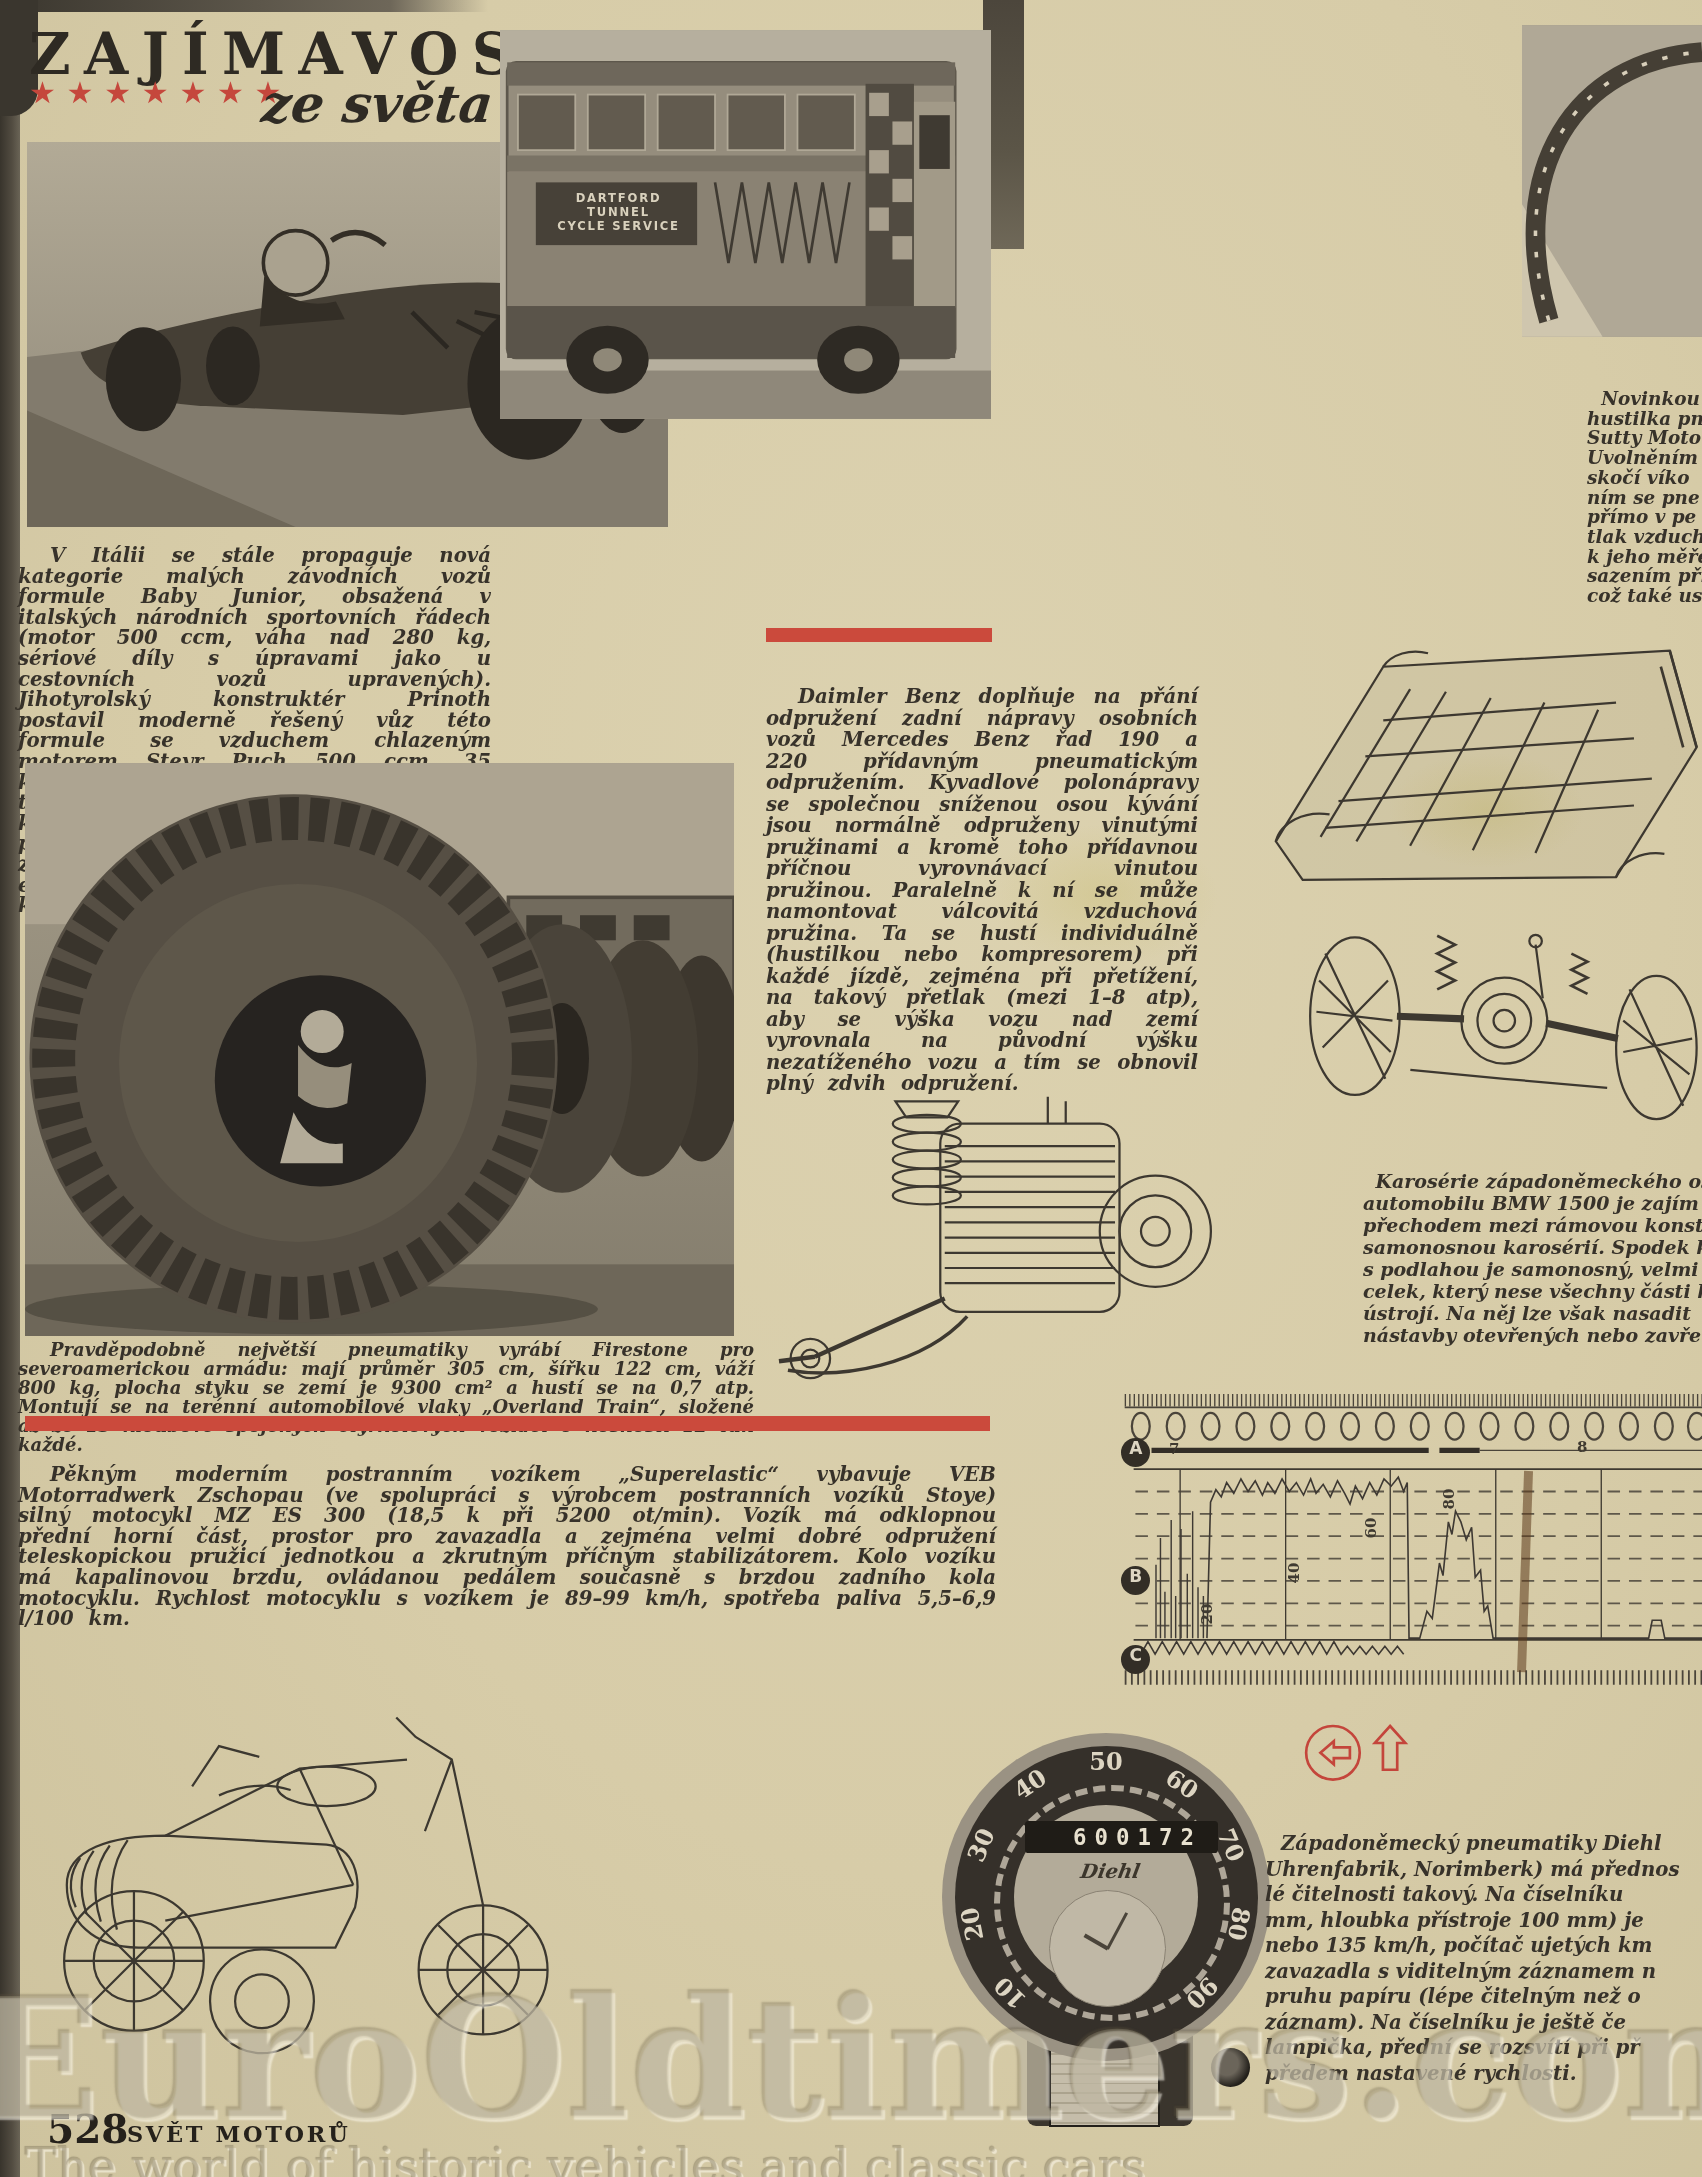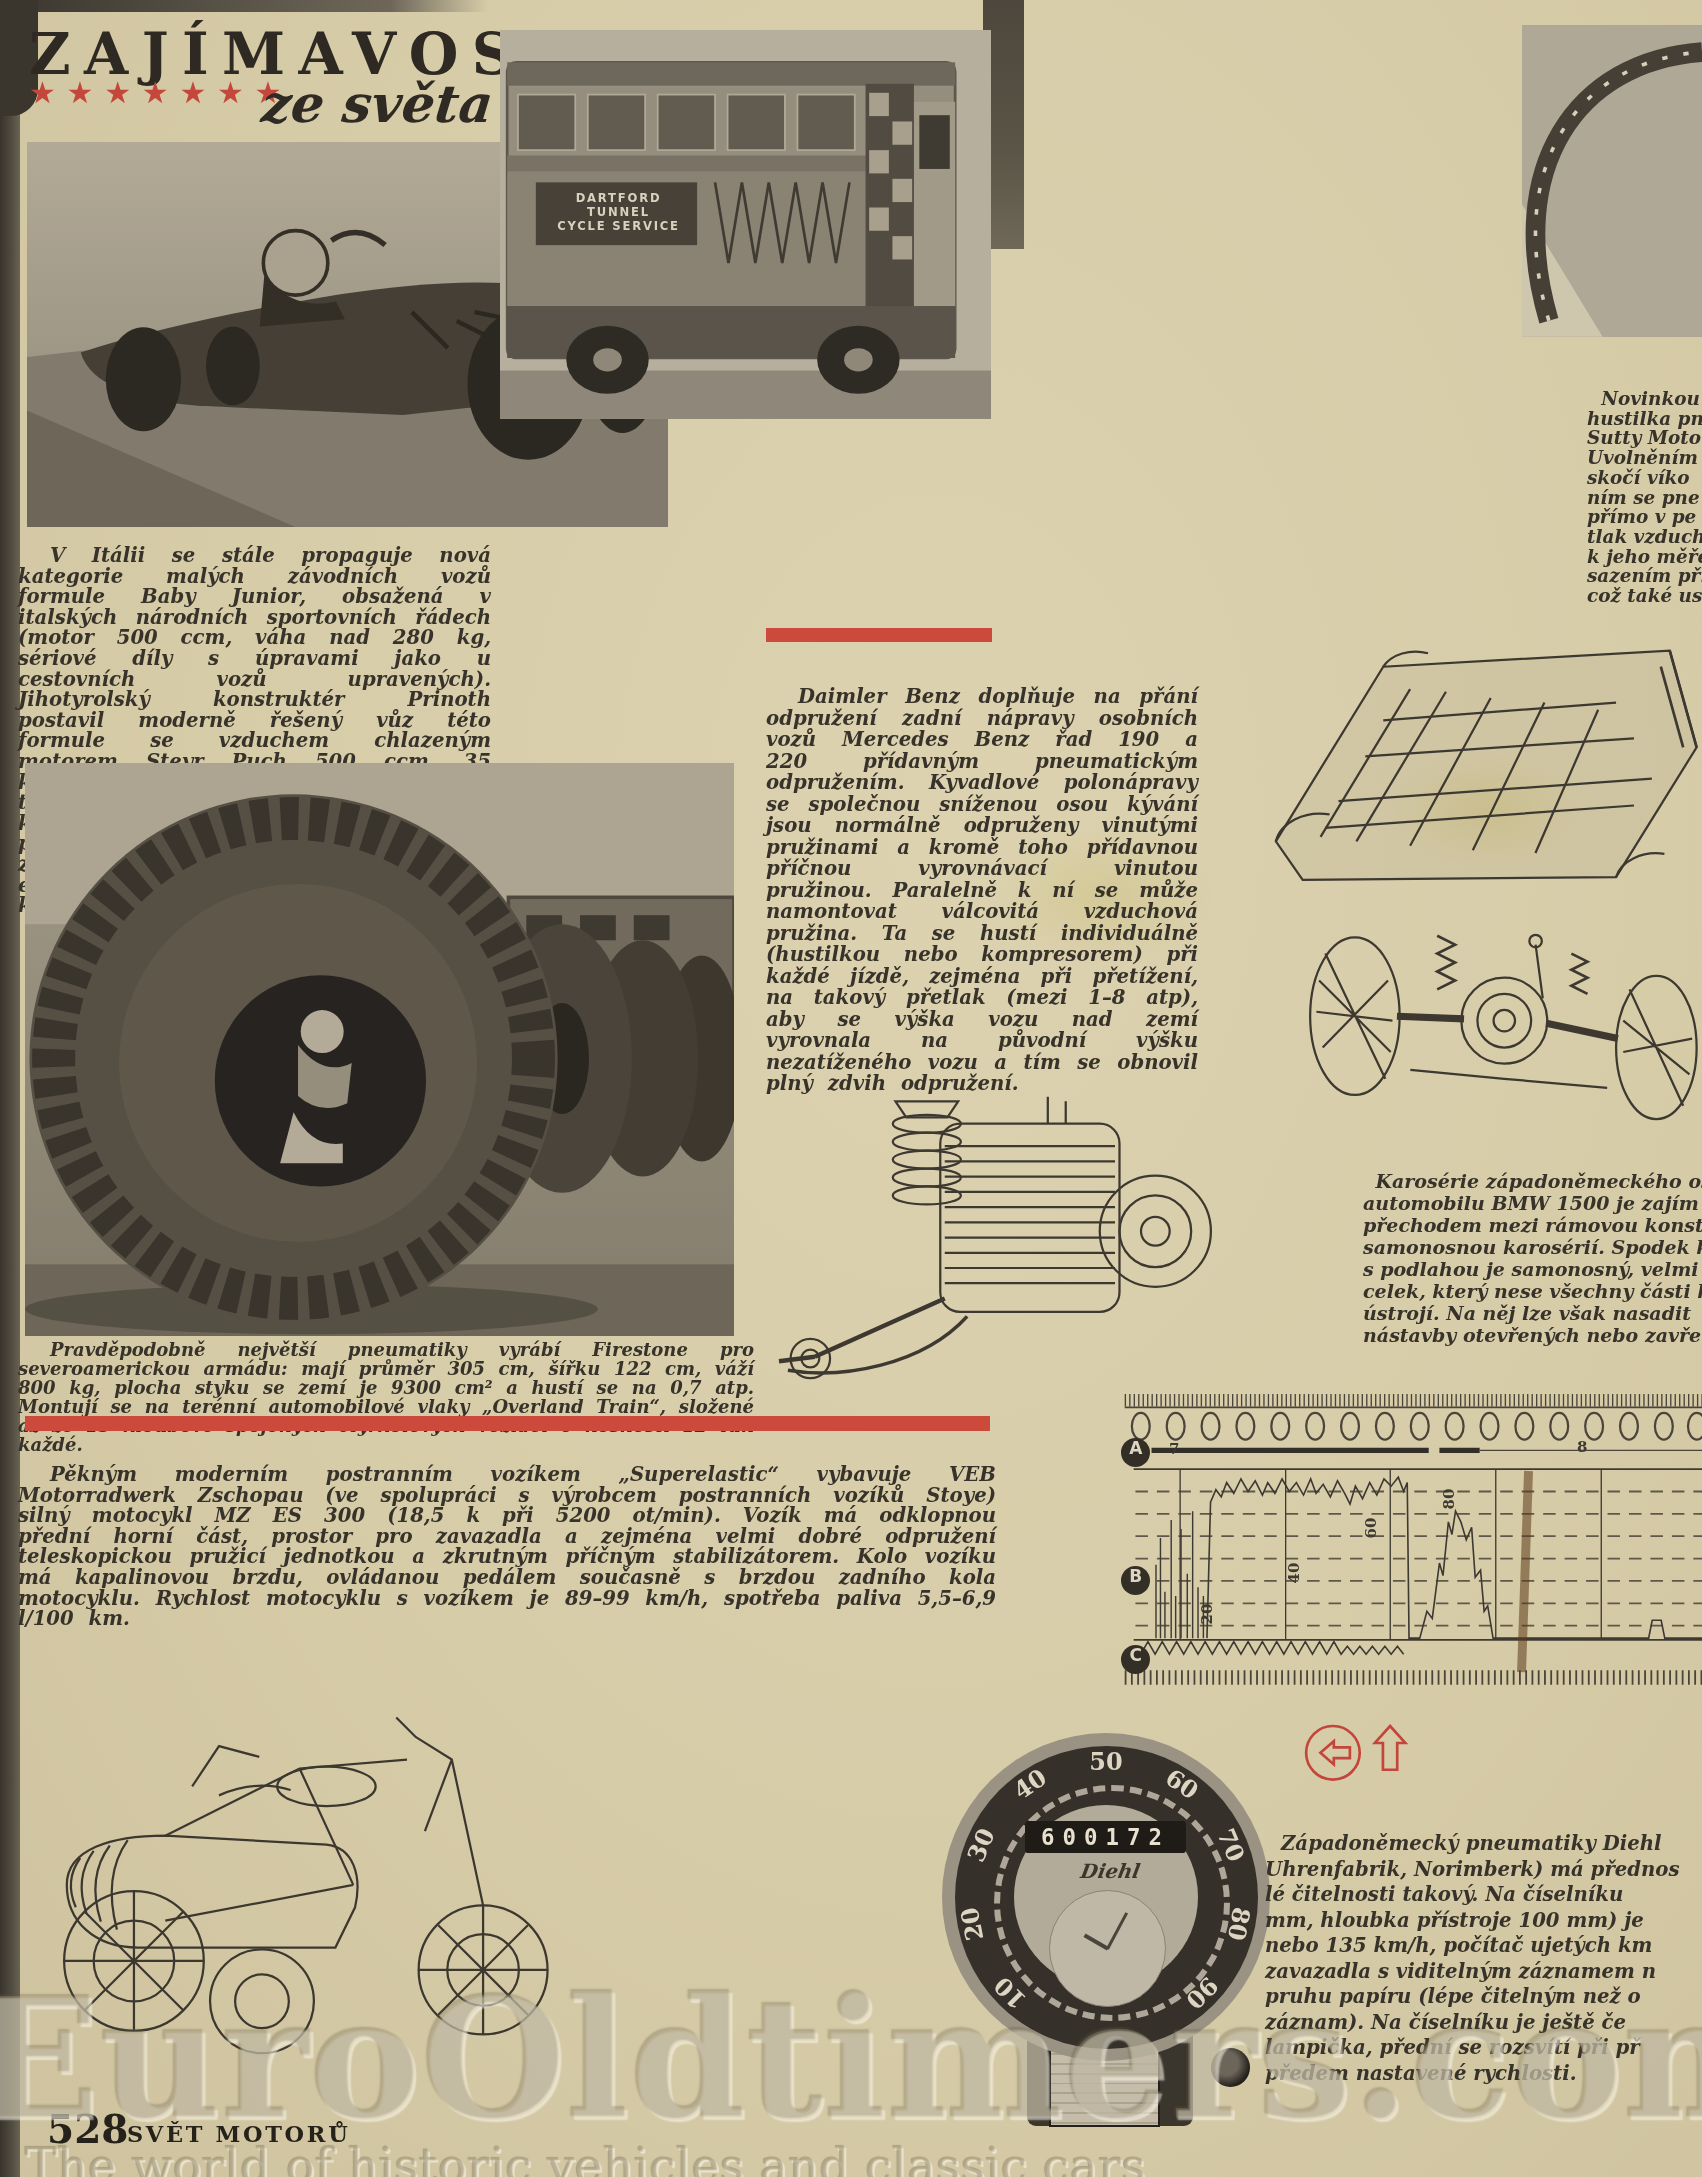--- a/index.html
+++ b/index.html
@@ -353,21 +353,21 @@
     <div class="dial-face" style="left:72px;top:81px;width:184px;height:184px;"></div>
     <span class="dialnum" style="left:68px;top:269px;transform:translate(-50%,-50%) rotate(-135deg);">10</span>
     <span class="dialnum" style="left:30px;top:200px;transform:translate(-50%,-50%) rotate(-101deg);">20</span>
     <span class="dialnum" style="left:39px;top:121px;transform:translate(-50%,-50%) rotate(-67deg);">30</span>
     <span class="dialnum" style="left:88px;top:60px;transform:translate(-50%,-50%) rotate(-34deg);">40</span>
     <span class="dialnum" style="left:164px;top:37px;transform:translate(-50%,-50%);">50</span>
     <span class="dialnum" style="left:240px;top:60px;transform:translate(-50%,-50%) rotate(34deg);">60</span>
     <span class="dialnum" style="left:289px;top:121px;transform:translate(-50%,-50%) rotate(67deg);">70</span>
     <span class="dialnum" style="left:297px;top:200px;transform:translate(-50%,-50%) rotate(101deg);">80</span>
     <span class="dialnum" style="left:260px;top:269px;transform:translate(-50%,-50%) rotate(135deg);">90</span>
-    <div class="odometer" style="left:83px;top:97px;width:161px;height:32px;">600172</div>
+    <div class="odometer" style="left:83px;top:97px;width:161px;height:32px;padding-left:32px;">600172</div>
     <div class="brand" style="left:139px;top:136px;">Diehl</div>
     <div class="abs" style="left:107px;top:166px;width:115px;height:115px;border-radius:50%;background:#c0b8a6;border:1.8px solid #8a8273;"></div>
     <div class="abs" style="left:164px;top:184px;width:2.7px;height:41px;background:#4a443a;transform:rotate(28deg);transform-origin:bottom center;"></div>
     <div class="abs" style="left:164px;top:198px;width:3.6px;height:27px;background:#4a443a;transform:rotate(-60deg);transform-origin:bottom center;"></div>
   </div>
 
   <div class="abs cutcol" style="left:1265px;top:1831px;font-size:19.7px;line-height:25.5px;">
     <div style="text-indent:16px;">Západoněmecký pneumatiky Diehl</div>
     <div>Uhrenfabrik, Norimberk) má přednos</div>
     <div>lé čitelnosti takový. Na číselníku</div>

